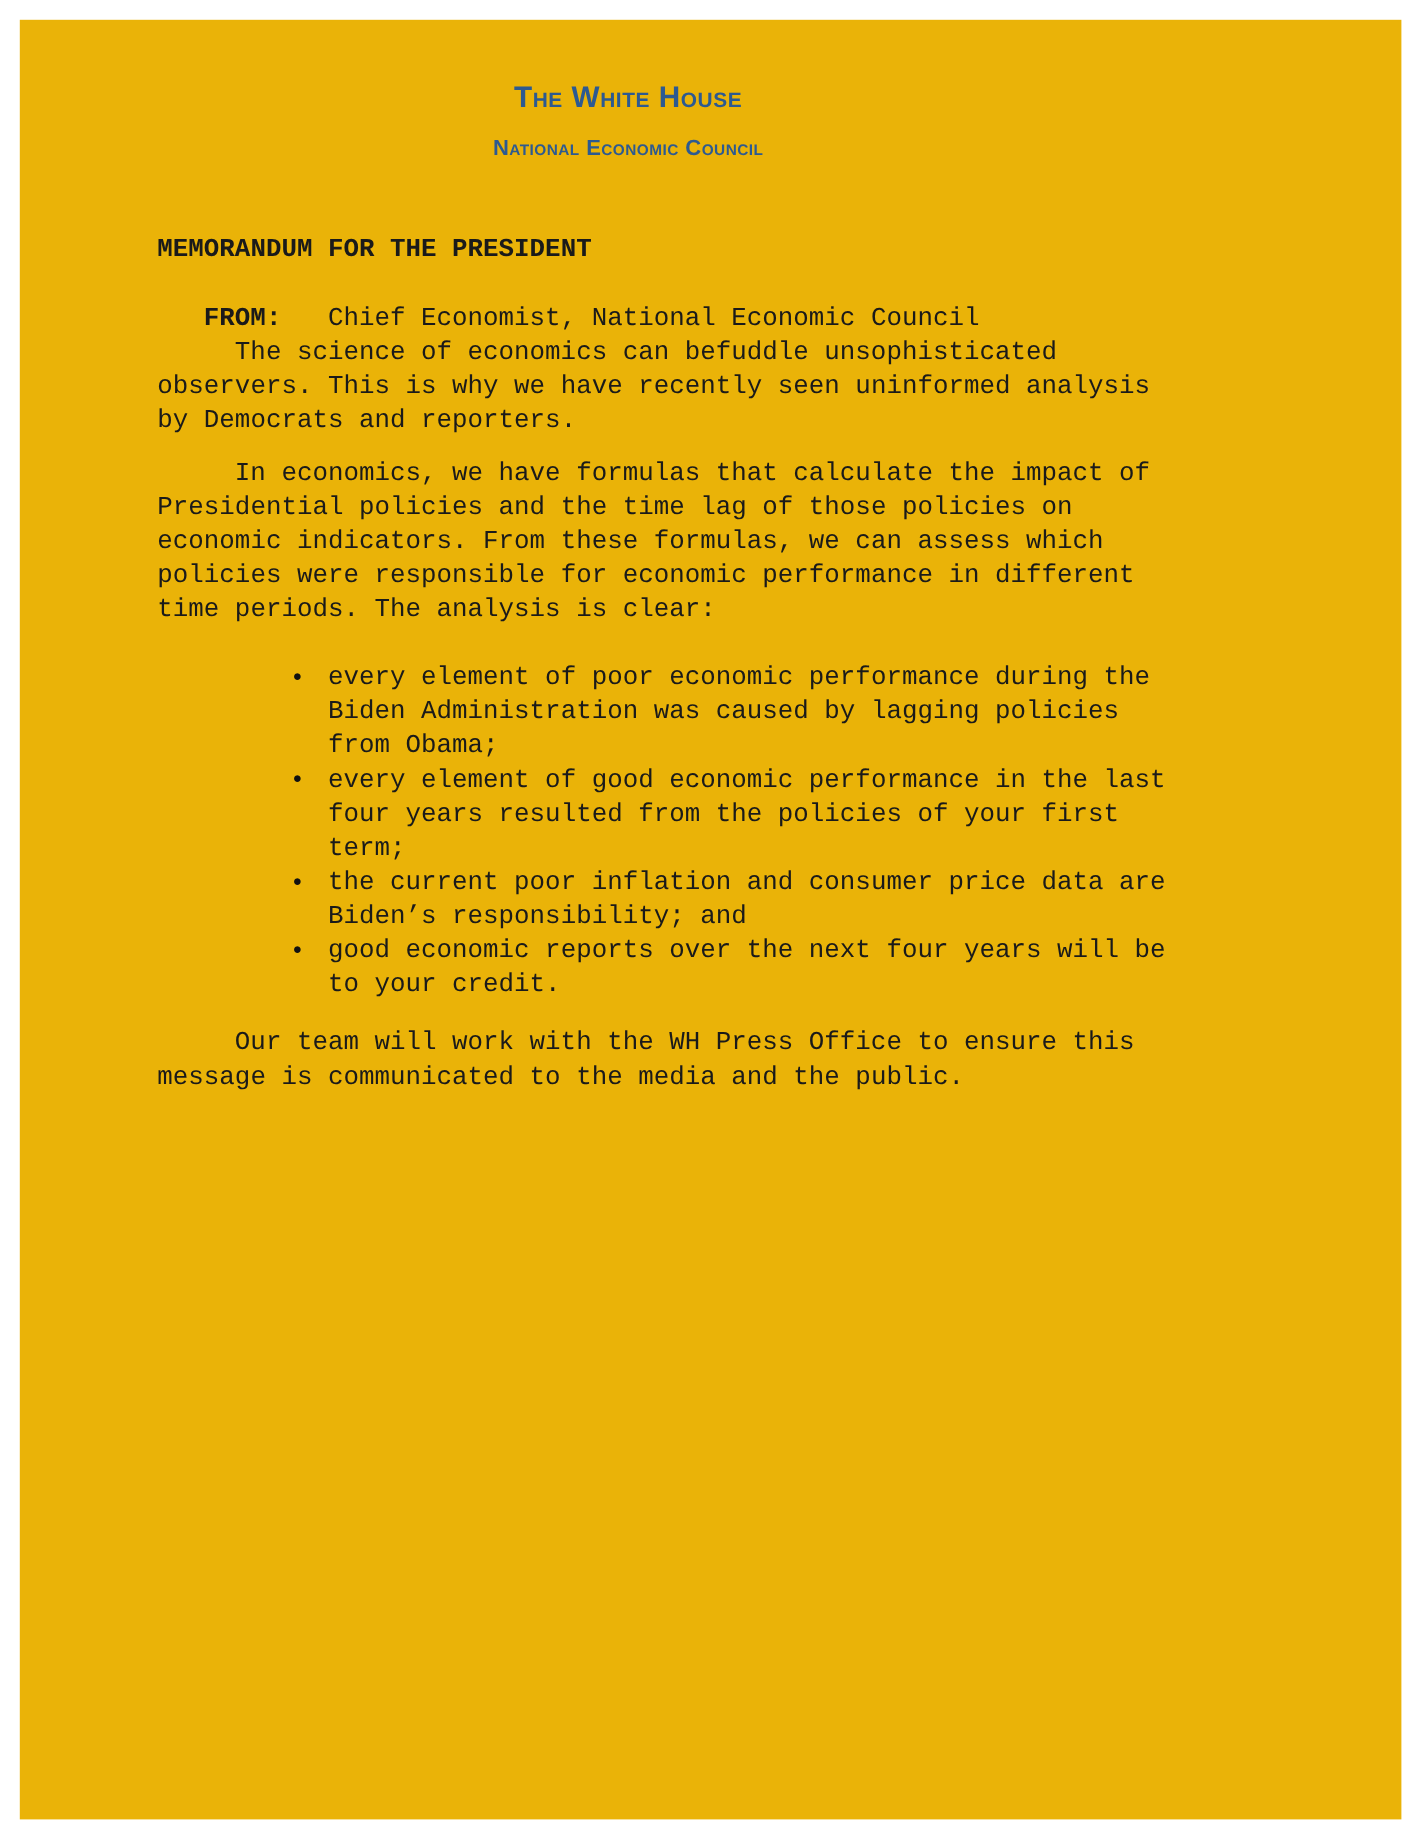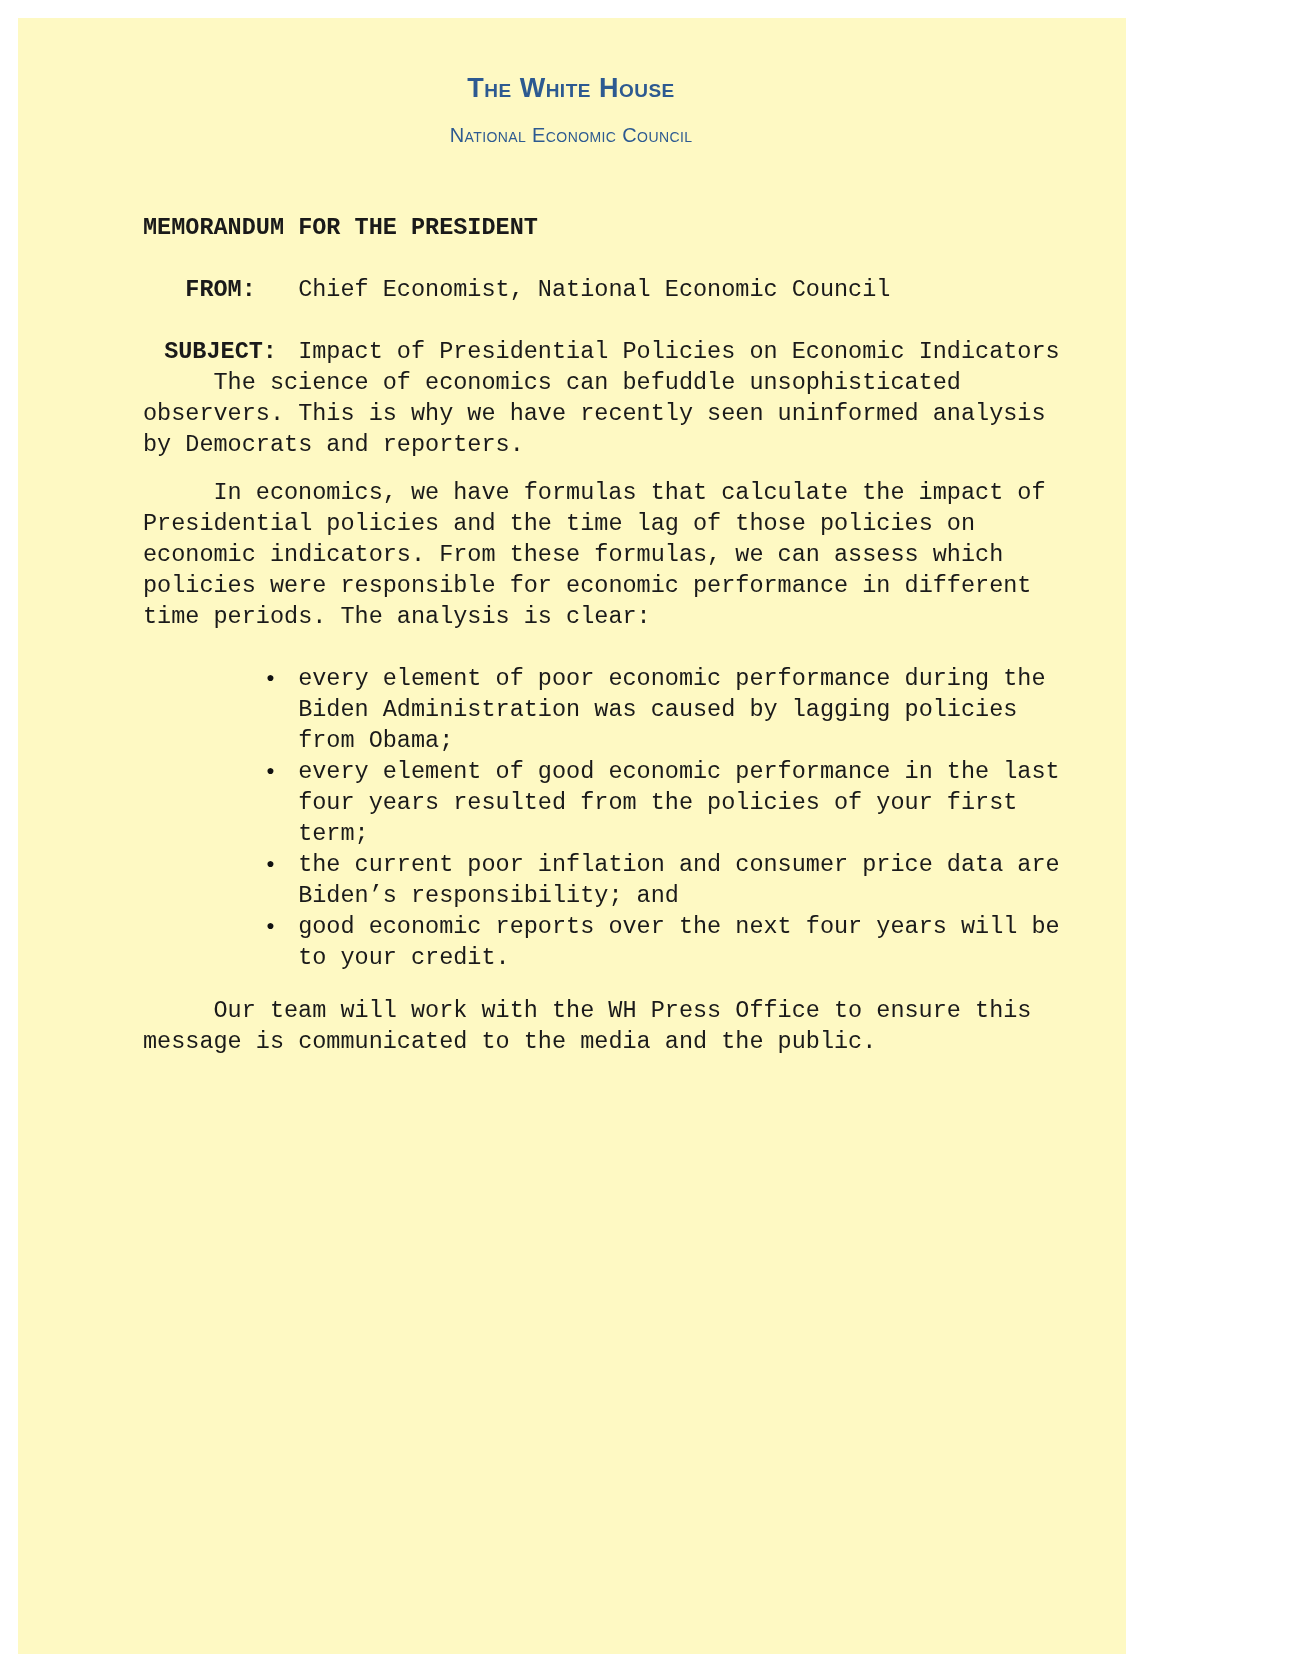--- a/index.html
+++ b/index.html
@@ -8,23 +8,23 @@
     width: 1292px;
     height: 1672px;
     background: #ffffff;
     font-family: "Liberation Mono", "DejaVu Sans Mono", monospace;
   }
 
   .page {
     position: absolute;
     left: 18px;
     top: 18px;
-    width: 1108px;
+    width: 1256px;
     height: 1636px;
-    background: #fef9c3;
+    background: #eab308;
     color: #1a1a1a;
     overflow: hidden;
   }
 
   .content {
     padding-left: 125px;
     padding-top: 56px;
     width: calc(125px + 66ch);
     font-size: 23.5px;
     line-height: 31px;
@@ -40,21 +40,21 @@
   .org {
     font-variant: small-caps;
     font-weight: 600;
     font-size: 27px;
     line-height: 29px;
     letter-spacing: 0.5px;
     margin-bottom: 21px;
   }
   .dept {
     font-variant: small-caps;
-    font-weight: 400;
+    font-weight: 700;
     font-size: 20px;
     line-height: 22px;
     letter-spacing: 0.4px;
     margin-bottom: 30px;
   }
   .date {
     color: #1a1a1a;
     font-family: "Liberation Mono", "DejaVu Sans Mono", monospace;
     font-size: 23.5px;
     line-height: 31px;
@@ -109,23 +109,20 @@
       <div class="org">The White House</div>
       <div class="dept">National Economic Council</div>
     </div>
 
     <div class="memo-title">MEMORANDUM FOR THE PRESIDENT</div>
 
     <div class="field-row">
       <span class="field-label">FROM:</span><span class="field-value">Chief Economist, National Economic Council</span>
     </div>
 
-    <div class="field-row">
-      <span class="field-label">SUBJECT:</span><span class="field-value">Impact of Presidential Policies on Economic Indicators</span>
-    </div>
 
     <p class="para indent first">The science of economics can befuddle unsophisticated observers. This is why we have recently seen uninformed analysis by Democrats and reporters.</p>
 
     <p class="para indent follow">In economics, we have formulas that calculate the impact of Presidential policies and the time lag of those policies on economic indicators. From these formulas, we can assess which policies were responsible for economic performance in different time periods. The analysis is clear:</p>
 
     <ul class="bullets">
       <li><span class="dot">●</span><span>every element of poor economic performance during the Biden Administration was caused by lagging policies from Obama;</span></li>
       <li><span class="dot">●</span><span>every element of good economic performance in the last four years resulted from the policies of your first term;</span></li>
       <li><span class="dot">●</span><span>the current poor inflation and consumer price data are Biden’s responsibility; and</span></li>
       <li><span class="dot">●</span><span>good economic reports over the next four years will be to your credit.</span></li>

